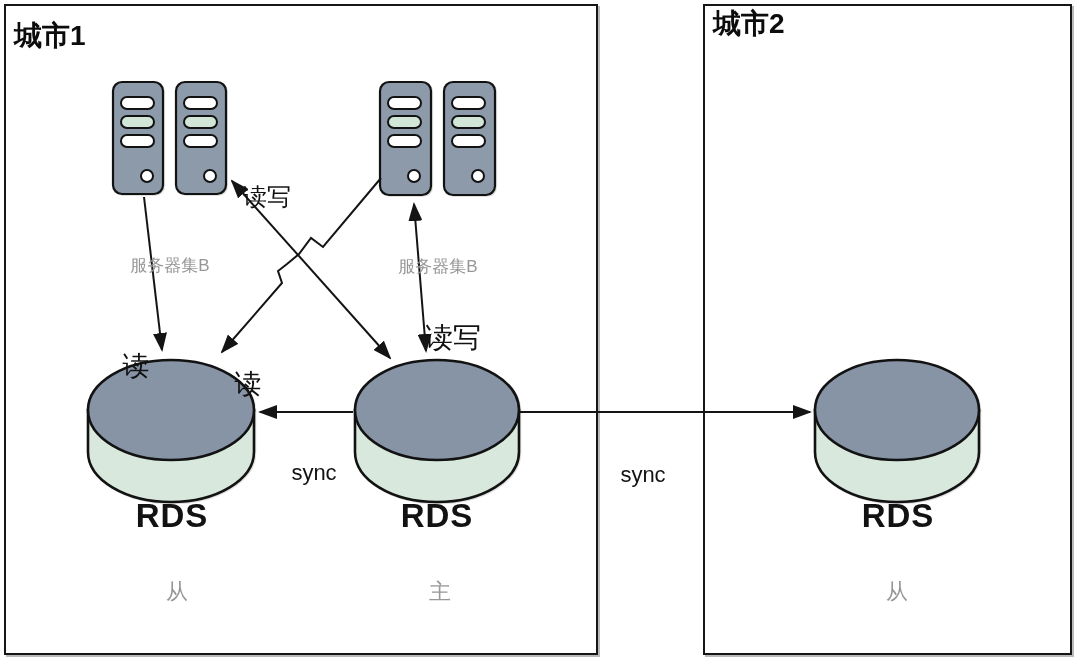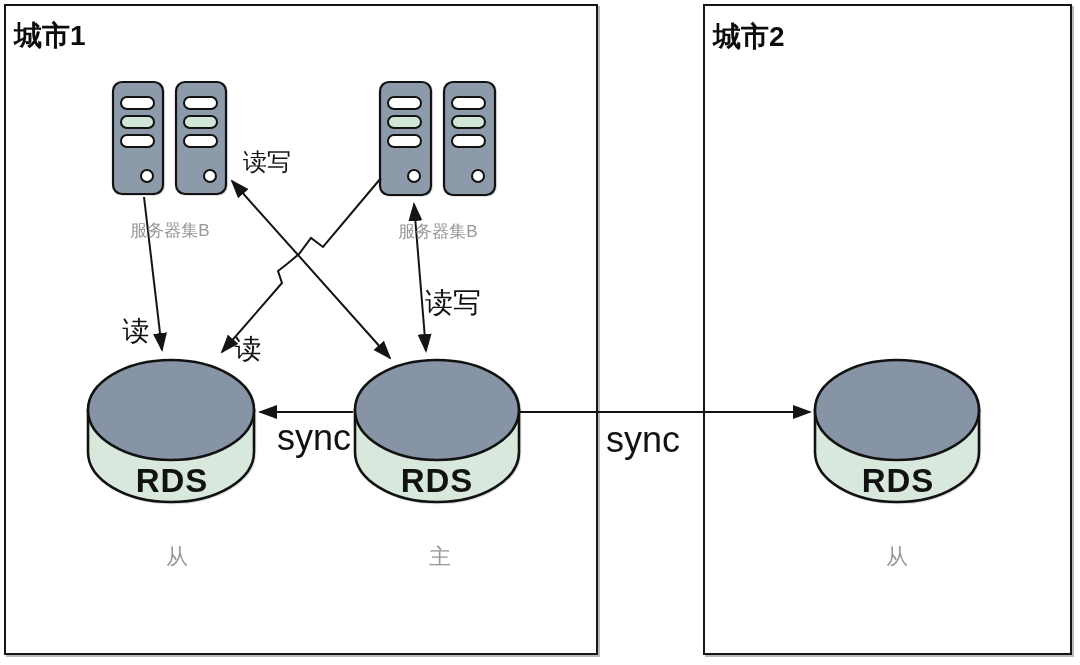--- a/index.html
+++ b/index.html
@@ -9,34 +9,34 @@
   }
   .city-box{
     position:absolute;background:#fff;border:2.5px solid #161616;
     box-shadow:2px 2px 0 rgba(130,130,130,.55);box-sizing:border-box;
   }
   .box-city1{left:4px;top:4px;width:594px;height:651px;}
   .box-city2{left:703px;top:4px;width:369px;height:651px;}
   .diagram-svg{position:absolute;left:0;top:0;z-index:2;}
   .lbl{
     position:absolute;z-index:3;transform:translate(-50%,-50%);
-    white-space:nowrap;color:#121212;line-height:1;
+    white-space:nowrap;color:#121212;line-height:1;margin-top:35px;
   }
   .title{
     position:absolute;z-index:3;font-size:28px;font-weight:600;
     color:#0c0c0c;line-height:1.1;white-space:nowrap;
   }
   .muted{color:var(--muted_text,#979797);}
   .cluster-lbl{font-size:17px;}
   .role-lbl{font-size:22px;}
   .rds-lbl{font-size:33px;font-weight:700;letter-spacing:1px;}
   .edge-lbl{font-size:27px;font-weight:500;}
   .edge-lbl-sm{font-size:24px;font-weight:500;}
   .edge-lbl-lg{font-size:28px;font-weight:500;}
-  .sync-lbl{font-size:36px;font-weight:500;}
+  .sync-lbl{font-size:22px;font-weight:500;}
   svg .shape{filter:drop-shadow(1px 1px 0 rgba(0,0,0,.12));}
 </style>
 </head>
 <body>
 
 <div class="canvas">
 
   <div class="city-box box-city1"></div>
   <div class="city-box box-city2"></div>
 
@@ -104,21 +104,21 @@
 
       <path d="M 414 204 L 426 351" marker-start="url(#ah)" marker-end="url(#ah)"></path>
 
       <path d="M 353 412 L 260 412" marker-end="url(#ah)"></path>
 
       <path d="M 519 412 L 810 412" marker-end="url(#ah)"></path>
     </g>
   </svg>
 
   <div class="title" style="left:14px;top:21px">城市1</div>
-  <div class="title" style="left:713px;top:22px">城市2</div>
+  <div class="title" style="left:713px;top:9px">城市2</div>
 
   <div class="lbl muted cluster-lbl" style="left:170px;top:230px">服务器集B</div>
   <div class="lbl muted cluster-lbl" style="left:438px;top:231px">服务器集B</div>
 
   <div class="lbl edge-lbl" style="left:136px;top:331px">读</div>
   <div class="lbl edge-lbl" style="left:248px;top:349px">读</div>
   <div class="lbl edge-lbl-sm" style="left:267px;top:162px">读写</div>
   <div class="lbl edge-lbl-lg" style="left:453px;top:303px">读写</div>
   <div class="lbl sync-lbl" style="left:314px;top:438px">sync</div>
   <div class="lbl sync-lbl" style="left:643px;top:440px">sync</div>

